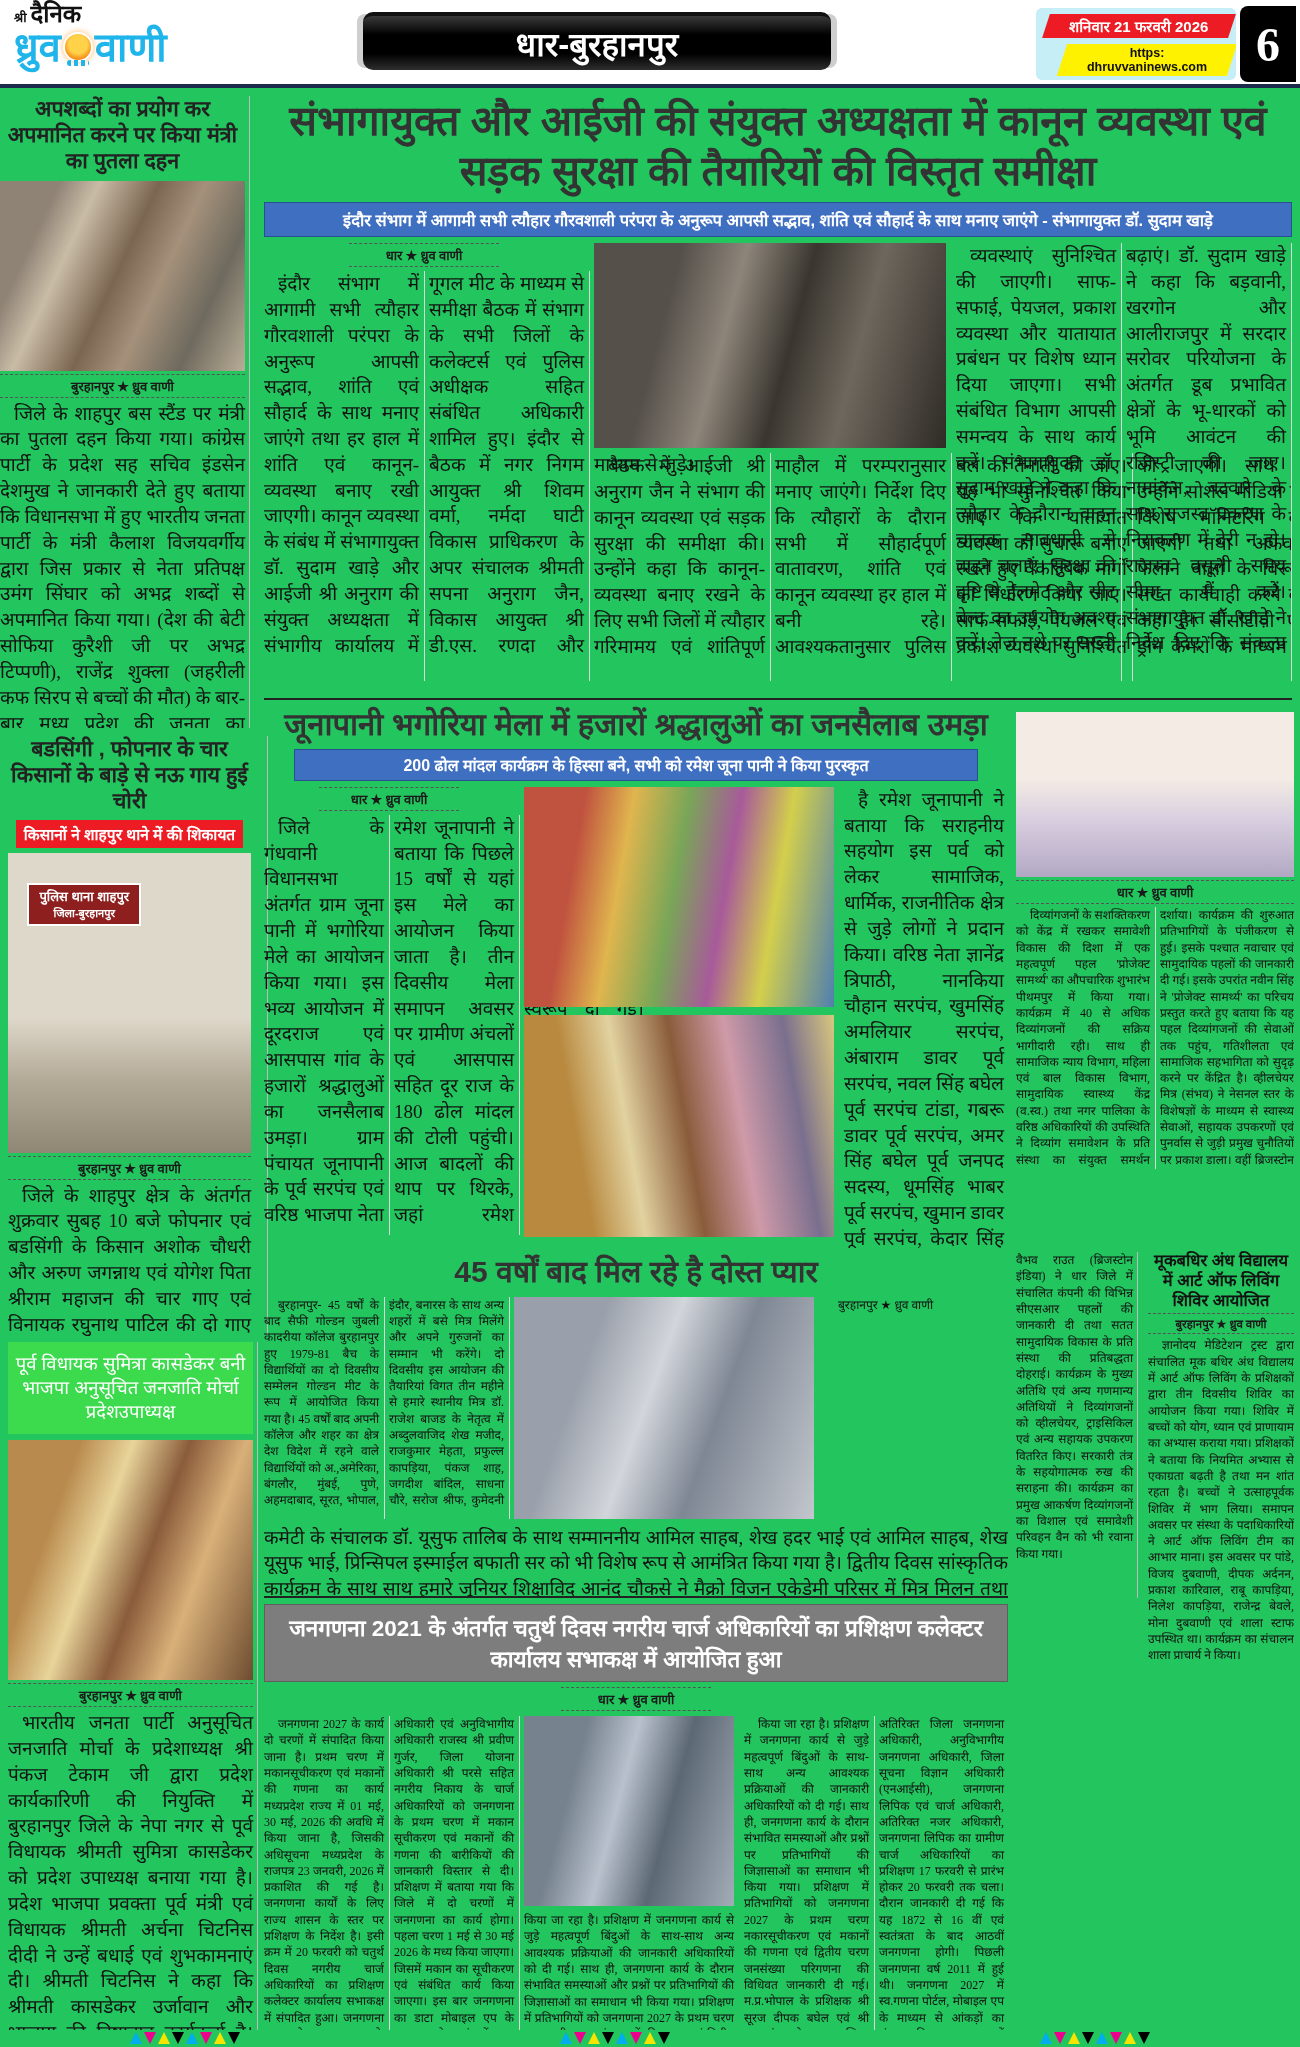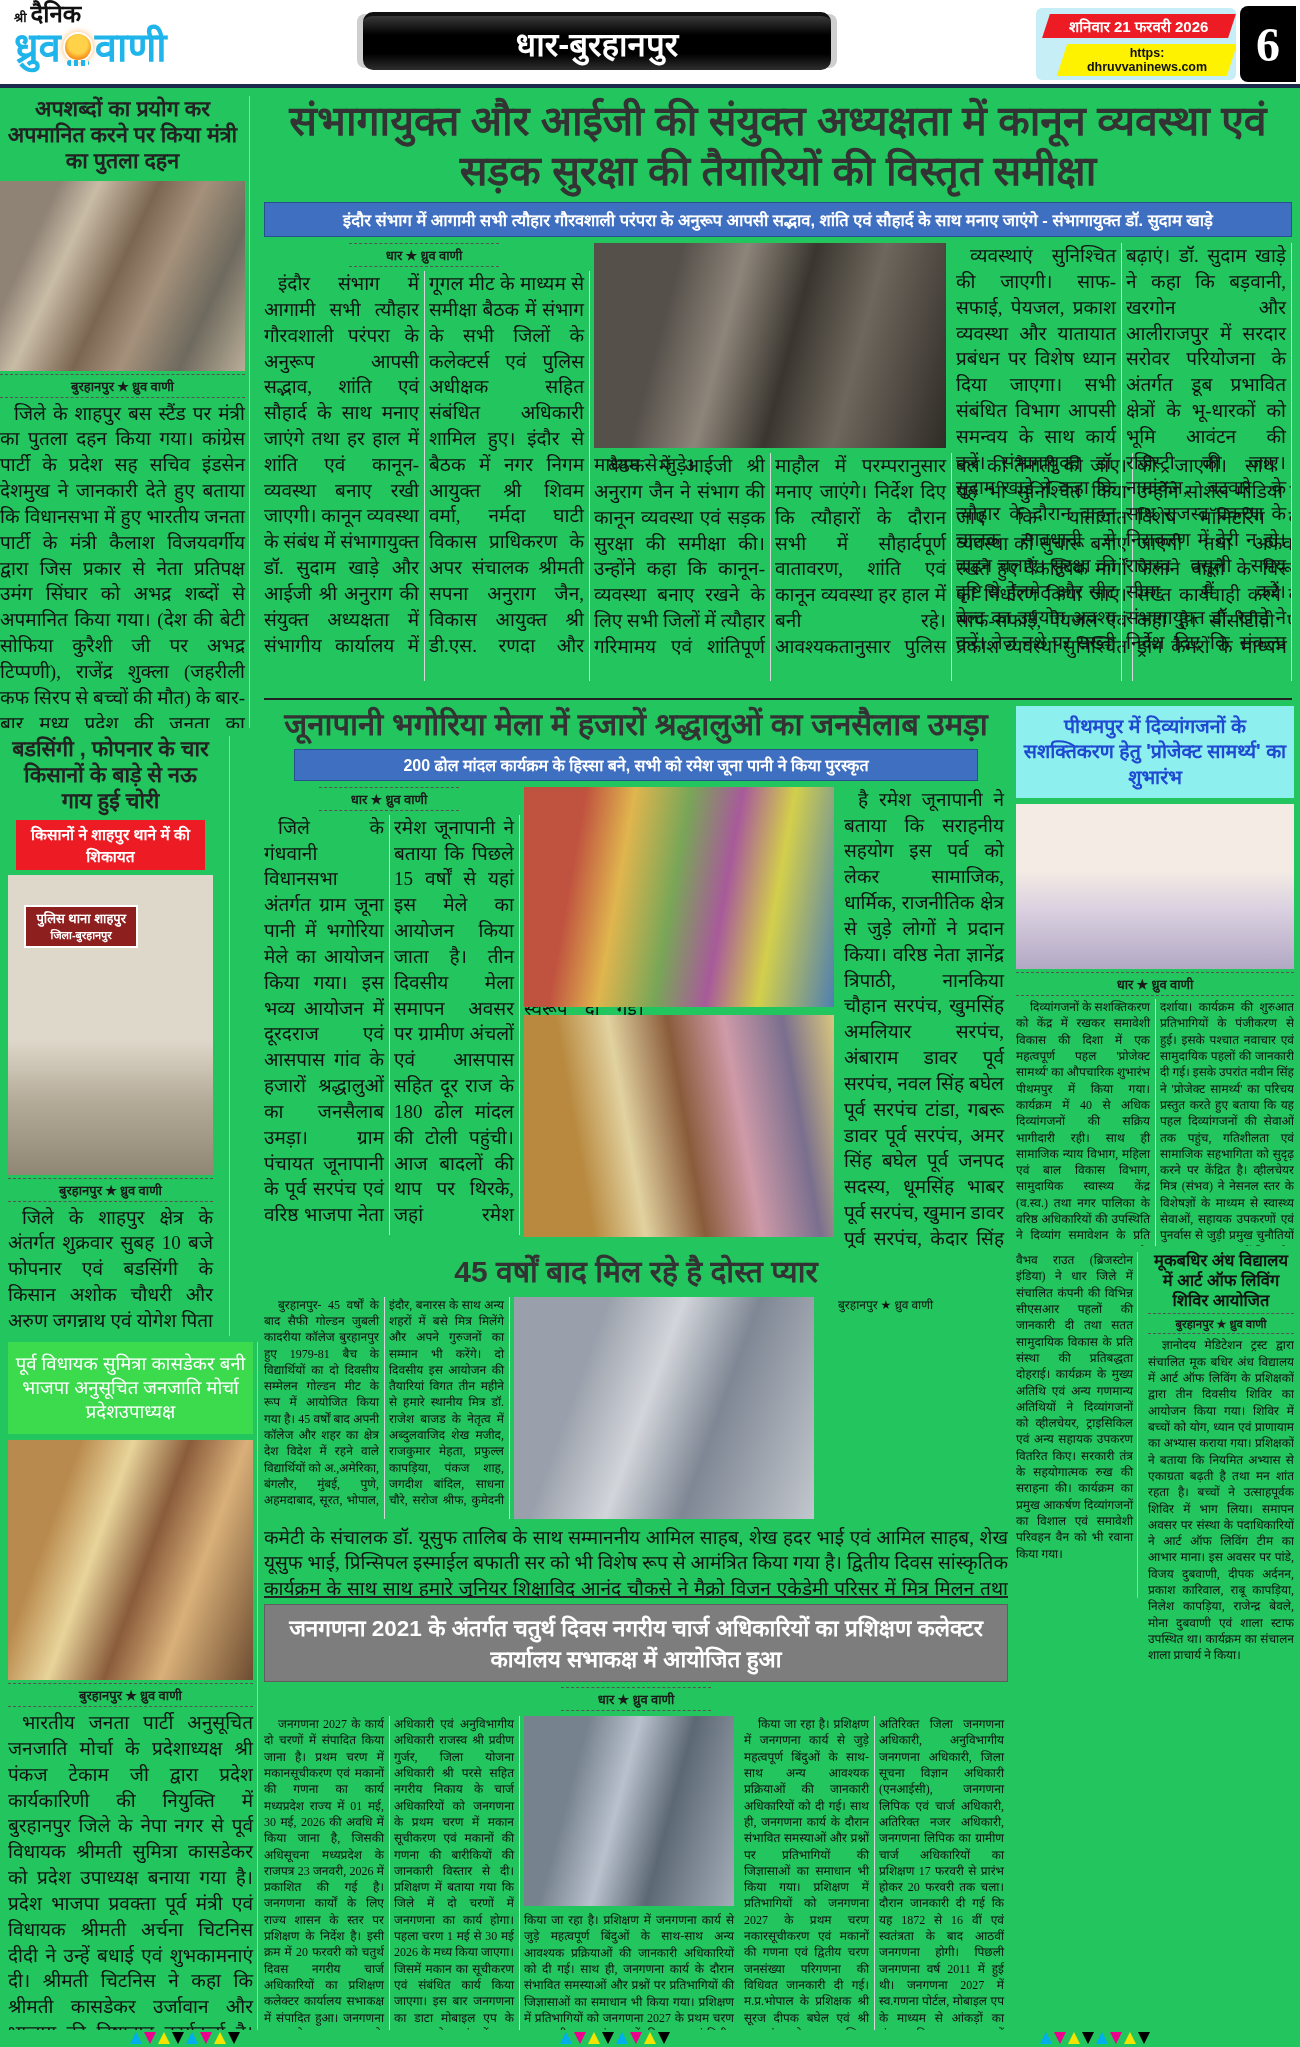--- a/index.html
+++ b/index.html
@@ -113,21 +113,21 @@
         <div class="body-txt cols2" style="height:410px;" data-interactable="false">इंदौर संभाग में आगामी सभी त्यौहार गौरवशाली परंपरा के अनुरूप आपसी सद्भाव, शांति एवं सौहार्द के साथ मनाए जाएंगे तथा हर हाल में शांति एवं कानून-व्यवस्था बनाए रखी जाएगी। कानून व्यवस्था के संबंध में संभागायुक्त डॉ. सुदाम खाड़े और आईजी श्री अनुराग की संयुक्त अध्यक्षता में संभागीय कार्यालय में गूगल मीट के माध्यम से समीक्षा बैठक में संभाग के सभी जिलों के कलेक्टर्स एवं पुलिस अधीक्षक सहित संबंधित अधिकारी शामिल हुए। इंदौर से बैठक में नगर निगम आयुक्त श्री शिवम वर्मा, नर्मदा घाटी विकास प्राधिकरण के अपर संचालक श्रीमती सपना अनुराग जैन, विकास आयुक्त श्री डी.एस. रणदा और उपायुक्त (राजस्व) श्रीमती सपना लोवंशी उपस्थित रहे। धार से कलेक्टर श्री प्रियंक मिश्रा, पुलिस अधीक्षक श्री मयंक अवस्थी वीडियो कॉन्फ्रेंसिंग के माध्यम से जुड़े।</div>
       </div>
       <div style="width:352px;" data-interactable="false">
         <div class="photo ph-meeting" style="height:205px;" data-interactable="false"></div>
         <div class="body-txt cols2" style="height:228px;margin-top:5px;" data-interactable="false">बैठक में आईजी श्री अनुराग जैन ने संभाग की कानून व्यवस्था एवं सड़क सुरक्षा की समीक्षा की। उन्होंने कहा कि कानून-व्यवस्था बनाए रखने के लिए सभी जिलों में त्यौहार गरिमामय एवं शांतिपूर्ण माहौल में परम्परानुसार मनाए जाएंगे। निर्देश दिए कि त्यौहारों के दौरान सभी में सौहार्दपूर्ण वातावरण, शांति एवं कानून व्यवस्था हर हाल में बनी रहे। आवश्यकतानुसार पुलिस बल की तैनाती की जाए। यह भी सुनिश्चित किया जाए कि यातायात व्यवस्था को सुचारू बनाए रखते हुए वैकल्पिक मार्गों का निर्धारण किया जाए। साफ-सफाई, पेयजल एवं प्रकाश व्यवस्था सुनिश्चित की जाएगी। साथ ही उन्होंने सोशल मीडिया पर विशेष मॉनिटरिंग की जाएगी तथा अफवाह फैलाने वालों के विरूद्ध सख्त कार्यवाही करने को कहा है। सीसीटीवी एवं ड्रोन कैमरों के माध्यम से निगरानी की जाएगी। उन्होंने कहा कि संभाग के सभी जिलों में भगोरिया मेलों में भी बड़ी संख्या में नागरिक आते है। हाट बाजारों में भीड़ उमड़ती है। अतरू महिलाओं और बच्चों की सुरक्षा को सुनिश्चित किया जाए। संभाग के सभी जिलों में होली एवं रंगपंचमी पर भी धूम रहती है। होलिका दहन चिन्हित स्थानों पर किया जाए। सभी नागरिक मिल-जुल कर त्यौहार मनाए। किसी भी भ्रामक सूचना पर ध्यान न दें। रमड़ान माह के दौरान मस्जिदों एवं बाजार क्षेत्रों में ही फाग और गेर यात्रा निकाली जाए।</div>
       </div>
       <div class="body-txt cols2" style="width:330px;height:438px;" data-interactable="false">व्यवस्थाएं सुनिश्चित की जाएगी। साफ-सफाई, पेयजल, प्रकाश व्यवस्था और यातायात प्रबंधन पर विशेष ध्यान दिया जाएगा। सभी संबंधित विभाग आपसी समन्वय के साथ कार्य करें। संभागायुक्त डॉ. सुदाम खाड़े ने कहा कि त्यौहार के दौरान वाहन चालक सावधानी से वाहन चलाएं। सुरक्षा की दृष्टि से हेलमेट और सीट बेल्ट का उपयोग अवश्य करें। तेज नशे पर सख्ती बढ़ाएं। डॉ. सुदाम खाड़े ने कहा कि बड़वानी, खरगोन और आलीराजपुर में सरदार सरोवर परियोजना के अंतर्गत डूब प्रभावित क्षेत्रों के भू-धारकों को भूमि आवंटन की रजिस्ट्री की जाए। नामांकन, बटवारे के साथ राजस्व प्रकरण के निराकरण में देरी न हो। राजस्व वसूली समय सीमा में करें। संभागायुक्त डॉ. खाड़े ने निर्देश दिए कि संकल्प से समाधान अभियान का प्रभावी क्रियान्वयन सुनिश्चित किया जाए। यह सुनिश्चित किया जाए कि हर पात्र व्यक्ति को उसकी पात्रता के अनुसार शासकीय योजनाओं एवं कार्यक्रमों का लाभ मिले। हितग्राहियों के चयन के लिए ग्राम पंचायत से लेकर नगर निगम और नगर परिषदों में शिविर आयोजित किए जाए। उन्होंने कहा कि इन शिविरों में शासन की विभिन्न योजनाओं का व्यापक प्रचार-प्रसार किया जाए, प्राप्त आवेदनों का त्वरित निराकरण सुनिश्चित किया जाए तथा पात्र हितग्राहियों को लाभ दिलाने की दिशा में प्रभावी कार्यवाही की जाए। लोकसेवा गारंटी योजना के प्रकरणों का समयसीमा में निराकरण किया जाए।</div>
     </div>
   </div>
 
-  <div class="abs" style="left:8px;top:736px;width:222px;height:600px;border-right:1px solid #bbb;padding-right:16px;" data-interactable="false">
+  <div class="abs" style="left:8px;top:736px;width:260px;height:600px;border-right:1px solid #bbb;padding-right:16px;" data-interactable="false">
     <div class="hl small" data-interactable="false" style="font-size:21.5px;">बडसिंगी , फोपनार के चार किसानों के बाड़े से नऊ गाय हुई चोरी</div>
     <div class="strip red" style="margin:5px 8px;font-size:15.5px;padding:3px 2px;" data-interactable="false">किसानों ने शाहपुर थाने में की शिकायत</div>
     <div class="photo ph-station" style="height:300px;" data-interactable="false">
       <div class="station-sign" data-interactable="false">
         <div data-interactable="false">पुलिस थाना शाहपुर</div>
         <div style="font-size:11px;" data-interactable="false">जिला-बुरहानपुर</div>
       </div>
     </div>
     <div class="dateline" data-interactable="false">बुरहानपुर ★ ध्रुव वाणी</div>
     <div class="body-txt" style="height:190px;" data-interactable="false">जिले के शाहपुर क्षेत्र के अंतर्गत शुक्रवार सुबह 10 बजे फोपनार एवं बडसिंगी के किसान अशोक चौधरी और अरुण जगन्नाथ एवं योगेश पिता श्रीराम महाजन की चार गाए एवं विनायक रघुनाथ पाटिल की दो गाए क्षेत्र के बाड़े का ताला तोड़कर अज्ञात व्यक्ति लेकर गया। जिसकी शिकायत शाहपुर थाने में पहुंचकर नऊ गाय चोरी होने की शिकायत दर्ज करवाई है। दो किसानों ने बताया कि हम शाम के समय में खेत के बाड़े में अपनी गायों को बांधकर आए थे। लेकिन जब सुबह के समय में पहुंचे तो बाडे में गाए नहीं थी। फोपनार एवं बडसिंगी के चार किसानों की नऊ गाय क्षेत्र में चोरी होने का मामला सामने आया है। किसानों ने बताया की हमने इसलिए आज लिखित में शाहपुर थाने में शिकायत की है और ऐसे चोरों पर कड़ी कार्रवाई की जाए इसकी मांग की है। किसानों का कहना है कि हमारी गायों की कीमत करीबन 5 लाख रुपए से ज्यादा पशुपालक किसानों को नुकसान हुआ है। शाहपुर पुलिस ने आवेदन लेकर अज्ञात चोरों का पता लगाने में जुटी हुई है।</div>
@@ -150,21 +150,20 @@
       </div>
       <div style="width:310px;" data-interactable="false">
         <div class="photo ph-bhag1" style="height:220px;" data-interactable="false"></div>
         <div class="photo ph-bhag2" style="height:222px;margin-top:8px;" data-interactable="false"></div>
       </div>
       <div class="body-txt" style="width:160px;height:450px;" data-interactable="false">है रमेश जूनापानी ने बताया कि सराहनीय सहयोग इस पर्व को लेकर सामाजिक, धार्मिक, राजनीतिक क्षेत्र से जुड़े लोगों ने प्रदान किया। वरिष्ठ नेता ज्ञानेंद्र त्रिपाठी, नानकिया चौहान सरपंच, खुमसिंह अमलियार सरपंच, अंबाराम डावर पूर्व सरपंच, नवल सिंह बघेल पूर्व सरपंच टांडा, गबरू डावर पूर्व सरपंच, अमर सिंह बघेल पूर्व जनपद सदस्य, धूमसिंह भाबर पूर्व सरपंच, खुमान डावर पूर्व सरपंच, केदार सिंह जामोद पूर्व जिला पंचायत सदस्य, सातिया सोलंकी उपसरपंच, बदरी अमलियार पूर्व सरपंच नानविहार अमलियार पंच, संतोष डावर, विराम डावर, फुलसिंह सिंगार, सियु चौहान, राहुल डावर, सिंह डावर, रिंघु चौहान, राहुल कटारे, सुरेश मावी सहित बड़ी संख्या में ग्रामीणों ने सहयोग प्रदान किया। इस भव्य आयोजन में धार, गंधवानी तिरला के पत्रकार भी उपस्थित हुए।</div>
     </div>
   </div>
 
   <div class="abs" style="left:1016px;top:706px;width:278px;height:540px;" data-interactable="false">
-    <div class="box-cyan" style="font-size:19.5px;padding:8px 6px;line-height:1.3;" data-interactable="false">पीथमपुर में दिव्यांगजनों के सशक्तिकरण हेतु 'प्रोजेक्ट सामर्थ्य' का शुभारंभ</div>
     <div class="photo ph-hall" style="height:165px;margin-top:6px;" data-interactable="false"></div>
     <div class="dateline" data-interactable="false">धार ★ ध्रुव वाणी</div>
     <div class="body-txt cols2" style="height:262px;font-size:12px;" data-interactable="false">दिव्यांगजनों के सशक्तिकरण को केंद्र में रखकर समावेशी विकास की दिशा में एक महत्वपूर्ण पहल 'प्रोजेक्ट सामर्थ्य' का औपचारिक शुभारंभ पीथमपुर में किया गया। कार्यक्रम में 40 से अधिक दिव्यांगजनों की सक्रिय भागीदारी रही। साथ ही सामाजिक न्याय विभाग, महिला एवं बाल विकास विभाग, सामुदायिक स्वास्थ्य केंद्र (व.स्व.) तथा नगर पालिका के वरिष्ठ अधिकारियों की उपस्थिति ने दिव्यांग समावेशन के प्रति संस्था का संयुक्त समर्थन दर्शाया। कार्यक्रम की शुरुआत प्रतिभागियों के पंजीकरण से हुई। इसके पश्चात नवाचार एवं सामुदायिक पहलों की जानकारी दी गई। इसके उपरांत नवीन सिंह ने 'प्रोजेक्ट सामर्थ्य' का परिचय प्रस्तुत करते हुए बताया कि यह पहल दिव्यांगजनों की सेवाओं तक पहुंच, गतिशीलता एवं सामाजिक सहभागिता को सुदृढ़ करने पर केंद्रित है। व्हीलचेयर मित्र (संभव) ने नेसनल स्तर के विशेषज्ञों के माध्यम से स्वास्थ्य सेवाओं, सहायक उपकरणों एवं पुनर्वास से जुड़ी प्रमुख चुनौतियों पर प्रकाश डाला। वहीं ब्रिजस्टोन इंडिया की प्रतिनिधि प्रमुख सुश्री रूपा कुलश्रेष्ठ ने प्रोजेक्ट सामर्थ्य के पीछे की दृष्टि साझा करते हुए दिव्यांगजनों के लिए सम्मान, आत्मनिर्भर एवं सम्मानजनक जीवन सुनिश्चित करने की आवश्यकता पर बल दिया।</div>
   </div>
 
   <div class="abs" style="left:1016px;top:1252px;width:122px;height:346px;border-right:1px solid #bbb;padding-right:4px;" data-interactable="false">
     <div class="body-txt" style="font-size:12px;text-indent:0;" data-interactable="false">वैभव राउत (ब्रिजस्टोन इंडिया) ने धार जिले में संचालित कंपनी की विभिन्न सीएसआर पहलों की जानकारी दी तथा सतत सामुदायिक विकास के प्रति संस्था की प्रतिबद्धता दोहराई। कार्यक्रम के मुख्य अतिथि एवं अन्य गणमान्य अतिथियों ने दिव्यांगजनों को व्हीलचेयर, ट्राइसिकिल एवं अन्य सहायक उपकरण वितरित किए। सरकारी तंत्र के सहयोगात्मक रुख की सराहना की। कार्यक्रम का प्रमुख आकर्षण दिव्यांगजनों का विशाल एवं समावेशी परिवहन वैन को भी रवाना किया गया।</div>
   </div>
 
   <div class="abs" style="left:1148px;top:1250px;width:146px;height:780px;" data-interactable="false">

